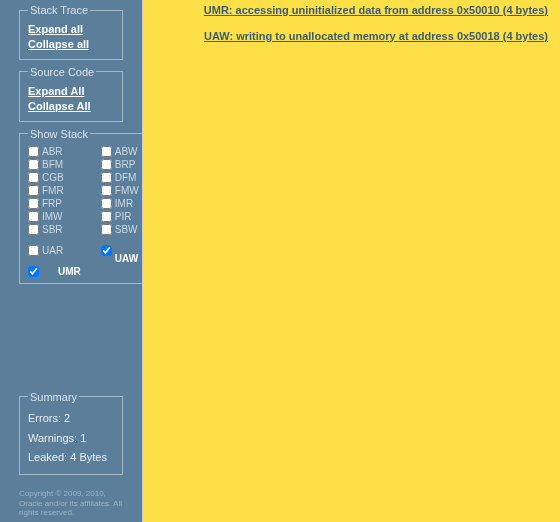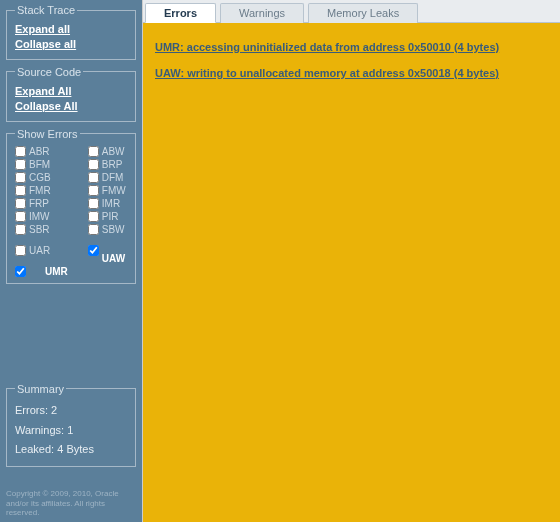--- a/index.html
+++ b/index.html
@@ -8,21 +8,21 @@
   font-size: 11px;
   width: 560px;
   height: 522px;
   display: flex;
   background: #fff;
 }
 .sidebar {
   width: 142px;
   background: #5b7f9a;
   color: #e0e8ef;
-  padding: 4px 6px;
+  padding: 4px 19px;
   display: flex;
   flex-direction: column;
   font-size: 11px;
 }
 fieldset {
   border: 1px solid #a5b8c7;
   margin-bottom: 6px;
   padding: 6px 8px;
 }
 legend {
@@ -46,21 +46,21 @@
   display: flex;
   align-items: center;
   gap: 3px;
   font-size: 10px;
   color: #cdd9e3;
   white-space: nowrap;
 }
 .errgrid input { width: 11px; height: 11px; }
 .spacer { flex: 1; }
 .summary-line { color: #e8eef3; line-height: 1.8; font-size: 11px; }
-.copyright { font-size: 8px; color: #9db3c4; margin-top: 16px; line-height: 1.2; }
+.copyright { font-size: 8px; color: #9db3c4; margin-top: 8px; line-height: 1.2; }
 
 .main {
   flex: 1;
   display: flex;
   flex-direction: column;
   border-left: 1px solid #ccc;
 }
 .tabs {
   background: #e9ecef;
   padding: 2px 2px 0 2px;
@@ -81,22 +81,23 @@
   cursor: pointer;
 }
 .tab.active {
   background: #fff;
   color: #243b50;
   font-weight: bold;
   border-bottom: 1px solid #fff;
 }
 .content {
   flex: 1;
-  padding: 18px 12px;
-  background: #eab308;
+  padding: 4px 12px;
+  background: #fde047;
+  text-align: right;
 }
 .content a {
   display: block;
   color: #395c7a;
   text-decoration: underline;
   font-weight: bold;
   font-size: 11px;
   margin-bottom: 14px;
 }
 </style>
@@ -110,21 +111,21 @@
     <a href="#">Collapse all</a>
   </fieldset>
 
   <fieldset>
     <legend>Source Code</legend>
     <a href="#">Expand All</a>
     <a href="#">Collapse All</a>
   </fieldset>
 
   <fieldset>
-    <legend>Show Errors</legend>
+    <legend>Show Stack</legend>
     <div class="errgrid" id="errgrid">
         <label>
           <input type="checkbox" style="">
           <span>ABR</span>
         </label>
         <label>
           <input type="checkbox" style="">
           <span>ABW</span>
         </label>
         <label>
@@ -202,22 +203,17 @@
     </div>
     <div class="summary-line">
       <span>Leaked:</span> <span>4 Bytes</span>
     </div>
   </fieldset>
 
   <div class="copyright">Copyright © 2009, 2010, Oracle and/or its affiliates. All rights reserved.</div>
 </div>
 
 <div class="main">
-  <div class="tabs">
-    <div class="tab active">Errors</div>
-    <div class="tab">Warnings</div>
-    <div class="tab">Memory Leaks</div>
-  </div>
   <div class="content" id="msgs">
       <a href="#">UMR: accessing uninitialized data from address 0x50010 (4 bytes)</a>
       <a href="#">UAW: writing to unallocated memory at address 0x50018 (4 bytes)</a>
     </div>
 </div>
 
 </body></html>

